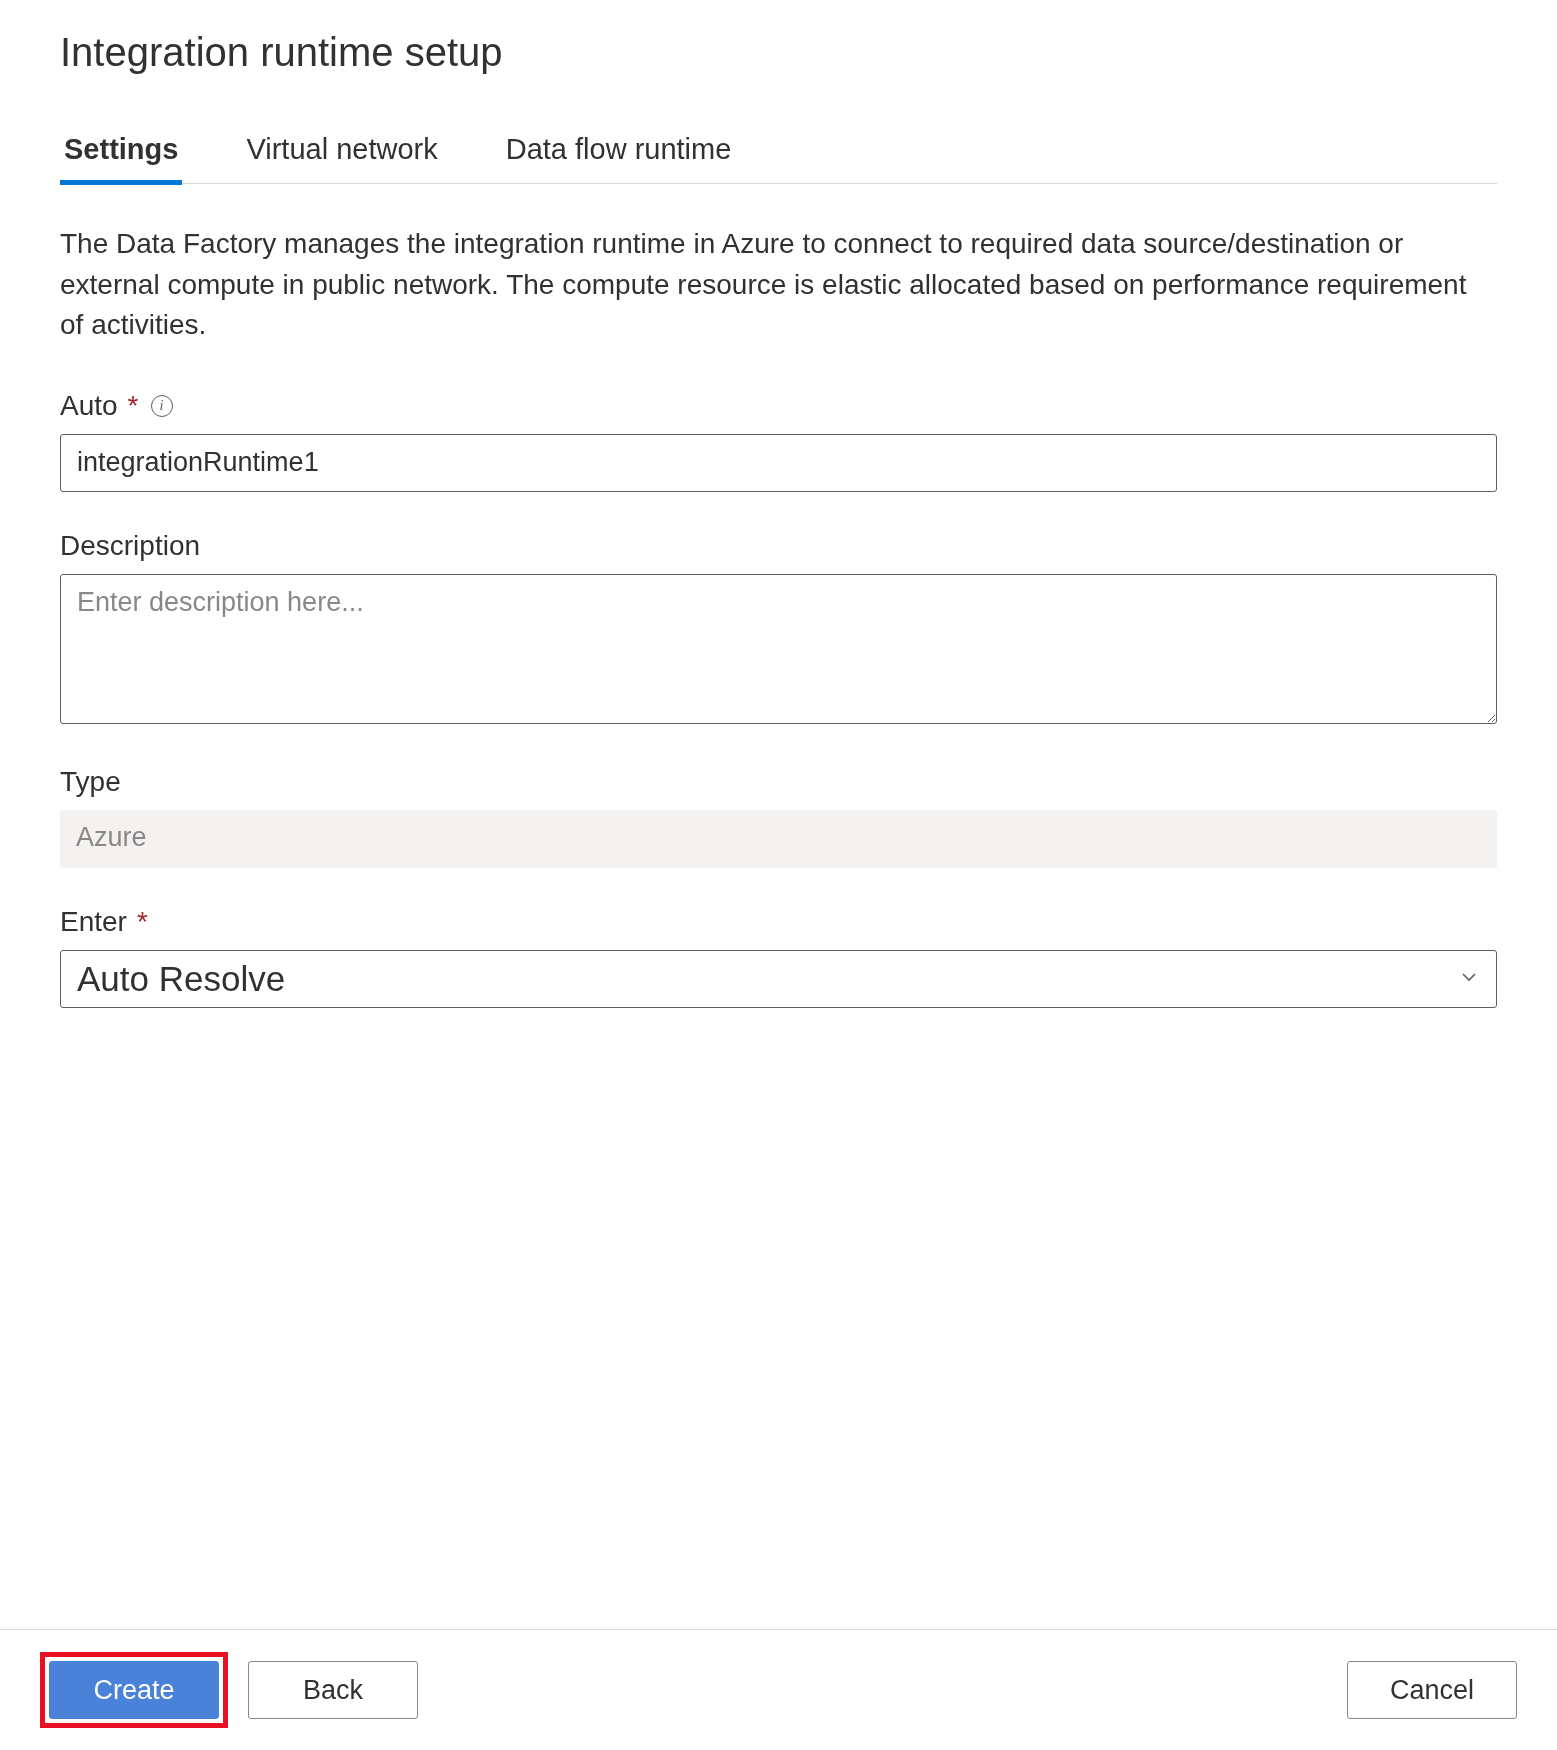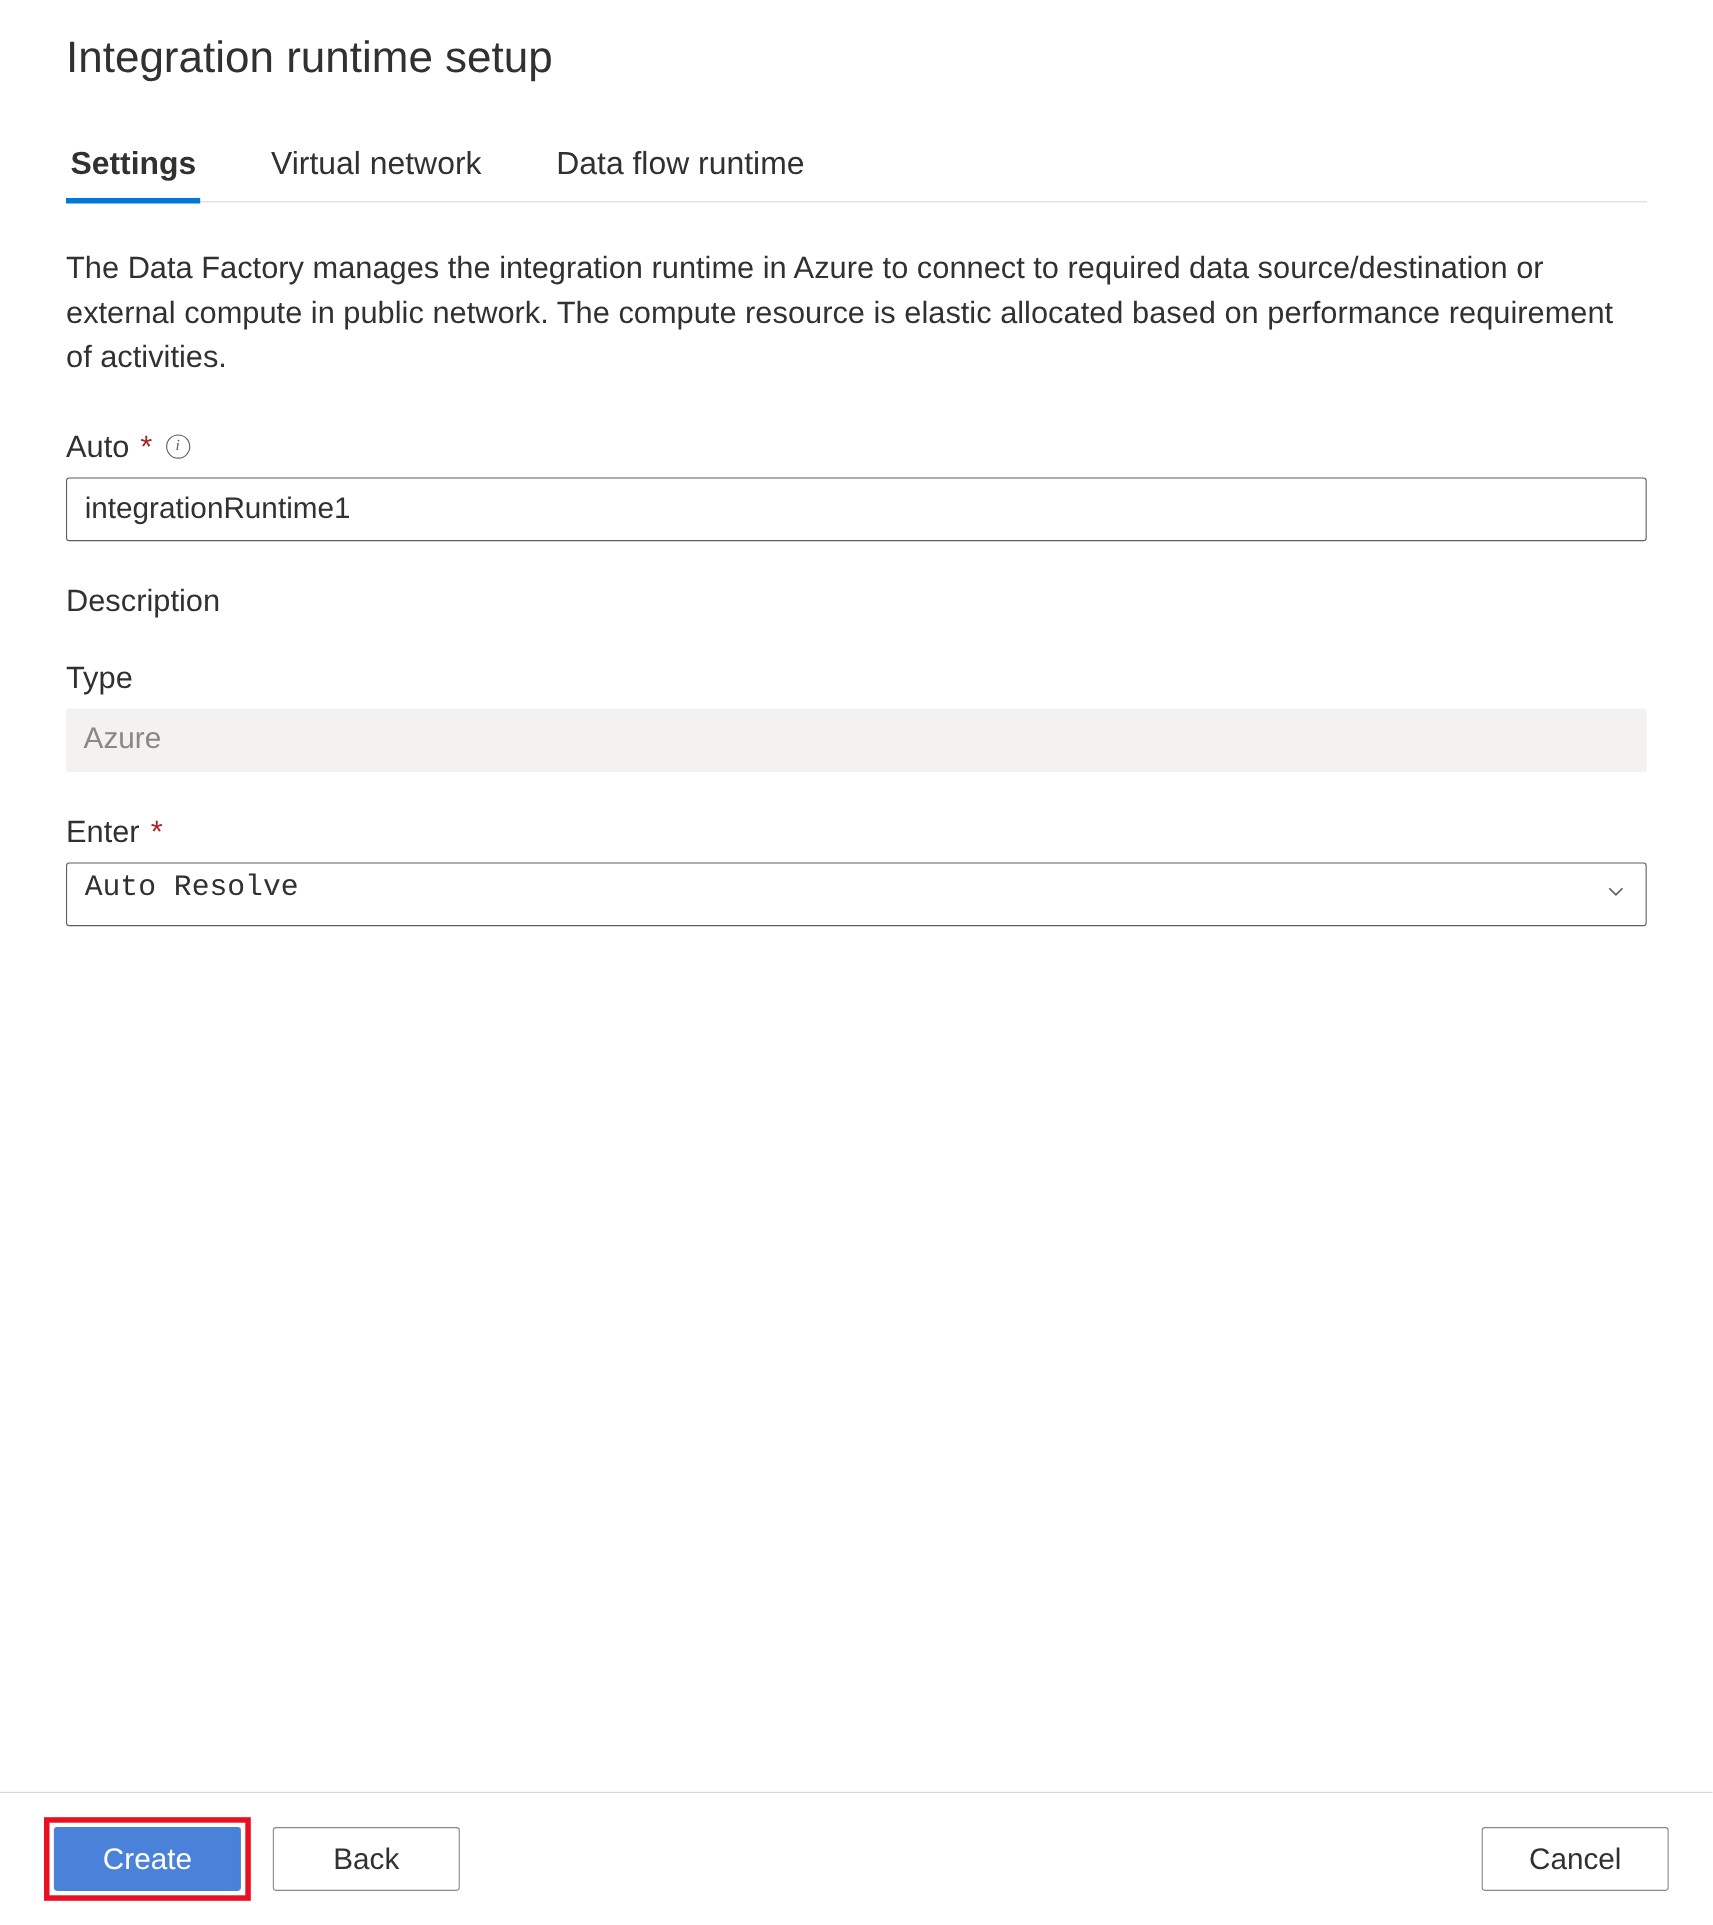--- a/index.html
+++ b/index.html
@@ -140,26 +140,26 @@
 
     .select-wrapper {
       position: relative;
       width: 100%;
     }
 
     .select-input {
       width: 100%;
       height: 58px;
       padding: 8px 48px 8px 16px;
-      font-size: 27px;
+      font-size: 35px;
       border: 1px solid #605e5c;
       border-radius: 3px;
       background: #ffffff;
       color: #323130;
-      font-family: Liberation Mono, monospace;
+      font-family: Liberation Sans, sans-serif;
       appearance: none;
       cursor: pointer;
     }
 
     .chevron-down {
       position: absolute;
       right: 18px;
       top: 50%;
       transform: translateY(-50%);
       pointer-events: none;
@@ -234,20 +234,21 @@
       <span class="required-asterisk">*</span>
       <span class="info-icon">i</span>
     </div>
     <input type="text" class="text-input" value="integrationRuntime1" style="">
   </div>
 
   <div class="form-group">
     <div class="form-label">
       <span>Description</span>
     </div>
+    <textarea class="textarea-input" placeholder="Enter description here..." style=""></textarea>
   </div>
 
   <div class="form-group">
     <div class="form-label">
       <span>Type</span>
     </div>
     <div class="readonly-field">Azure</div>
   </div>
 
   <div class="form-group">

